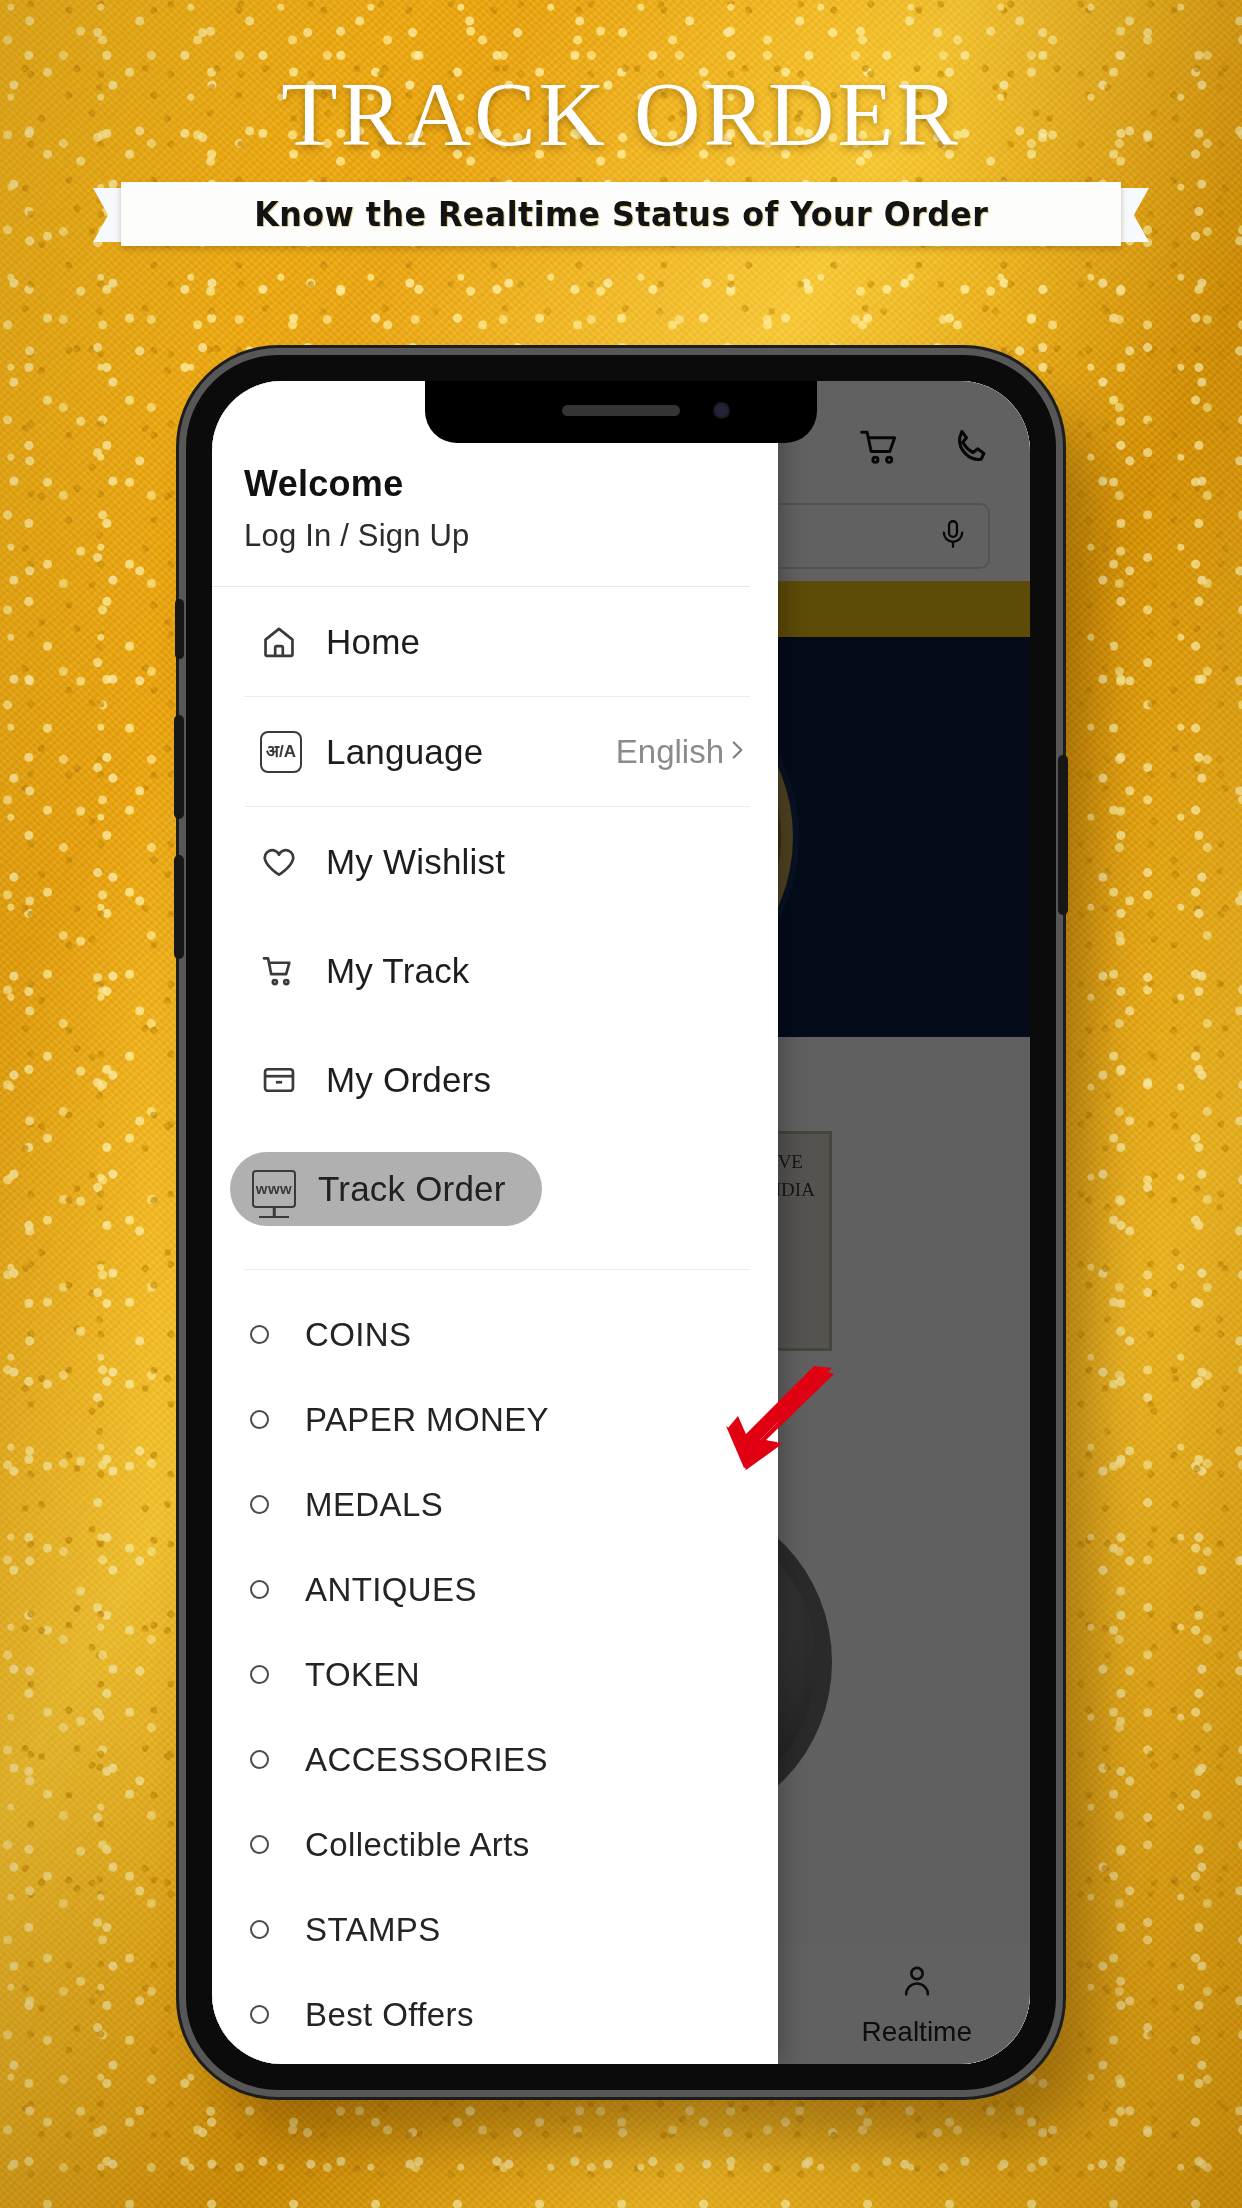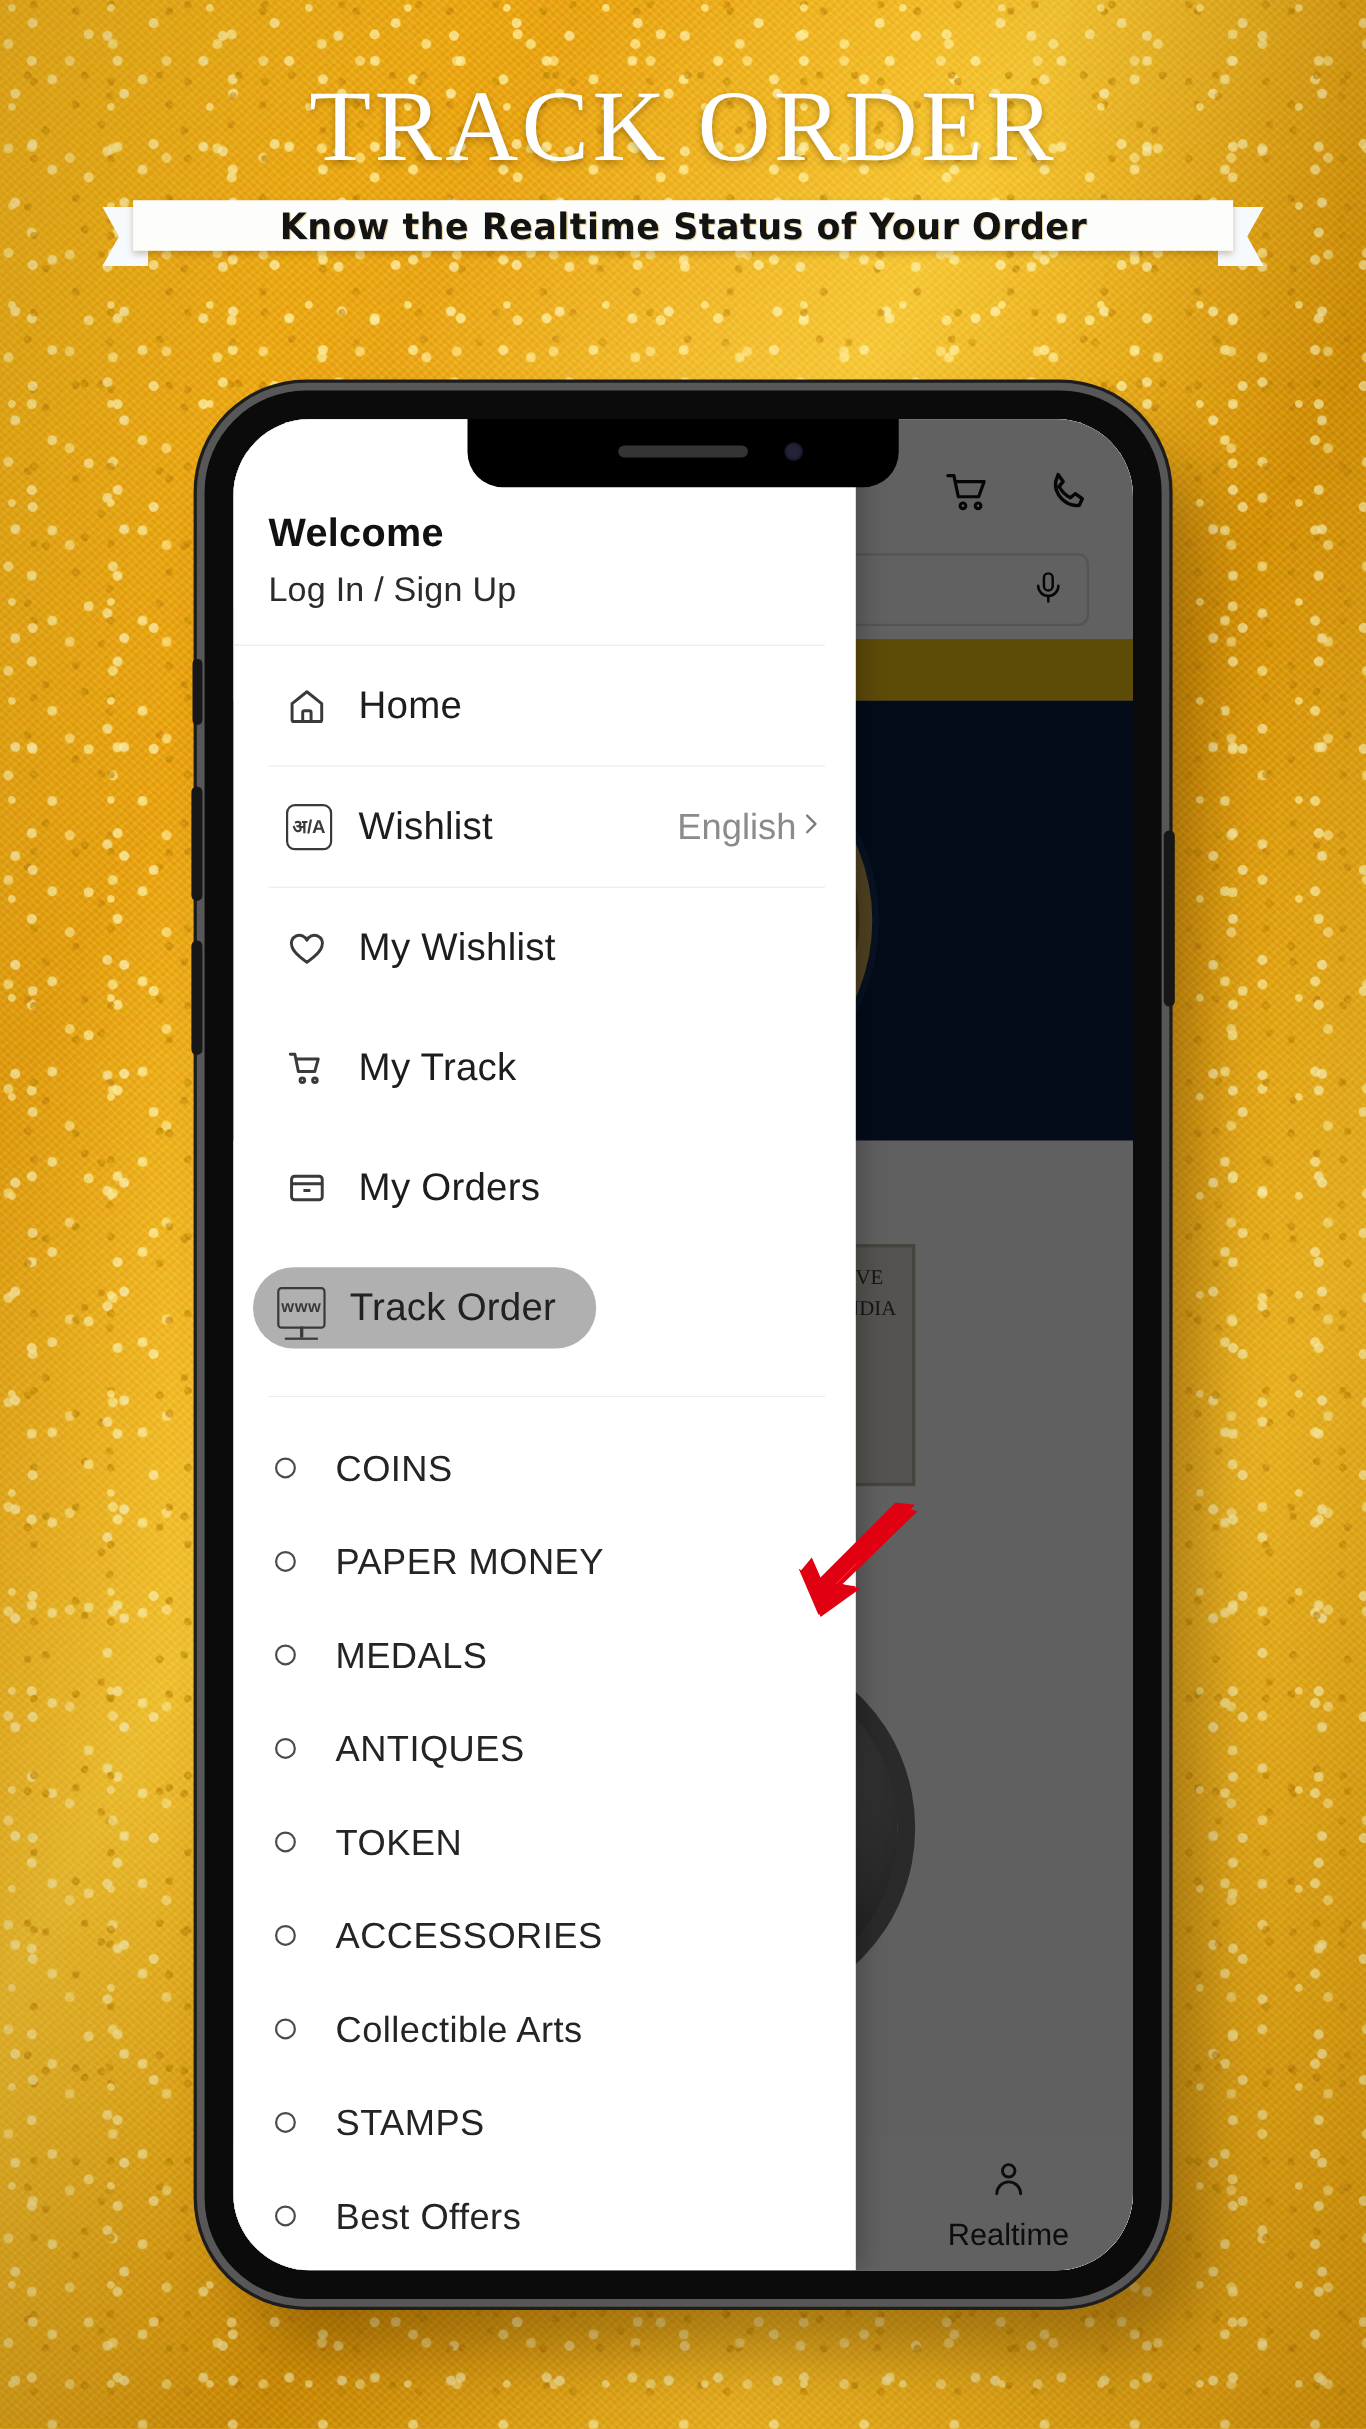--- a/index.html
+++ b/index.html
@@ -62,21 +62,21 @@
 
   
   .ribbon-wrap{position:absolute;left:93px;right:93px;top:182px;height:66px;}
   .ribbon-tail{
     position:absolute;top:6px;width:42px;height:54px;background:#f7fafc;
     box-shadow:0 2px 4px rgba(80,50,0,.25);
   }
   .ribbon-tail.l{left:0;clip-path:polygon(0 0,100% 0,100% 100%,0 100%,36% 50%);}
   .ribbon-tail.r{right:0;clip-path:polygon(0 0,100% 0,64% 50%,100% 100%,0 100%);}
   .ribbon{
-    position:absolute;left:28px;right:28px;top:0;height:46px;
+    position:absolute;left:28px;right:28px;top:0;height:64px;
     background:#fdfdfb;
     display:flex;align-items:center;justify-content:center;
     box-shadow:0 3px 6px rgba(90,58,0,.30);
   }
   .ribbon span{
     font-family:"DejaVu Sans", sans-serif;
     font-weight:bold;
     font-size:33px;
     letter-spacing:.5px;
     color:#131313;
@@ -338,21 +338,21 @@
             </svg>
           </span>
           <span class="lbl">Home</span>
         </div>
         <div class="row-div"></div>
 
         <div class="row">
           <span class="ic">
             <span class="lang-ic">अ/A</span>
           </span>
-          <span class="lbl">Wishlist</span>
+          <span class="lbl">Language</span>
           <span class="right">
             <span class="val">English</span>
             <span>
               <svg viewBox="0 0 24 24" fill="none" stroke="#7d7d7d" stroke-width="2" stroke-linecap="round" stroke-linejoin="round">
                   <path d="M9 5l7 7-7 7"></path>
                 </svg>
             </span>
           </span>
         </div>
         <div class="row-div"></div>

